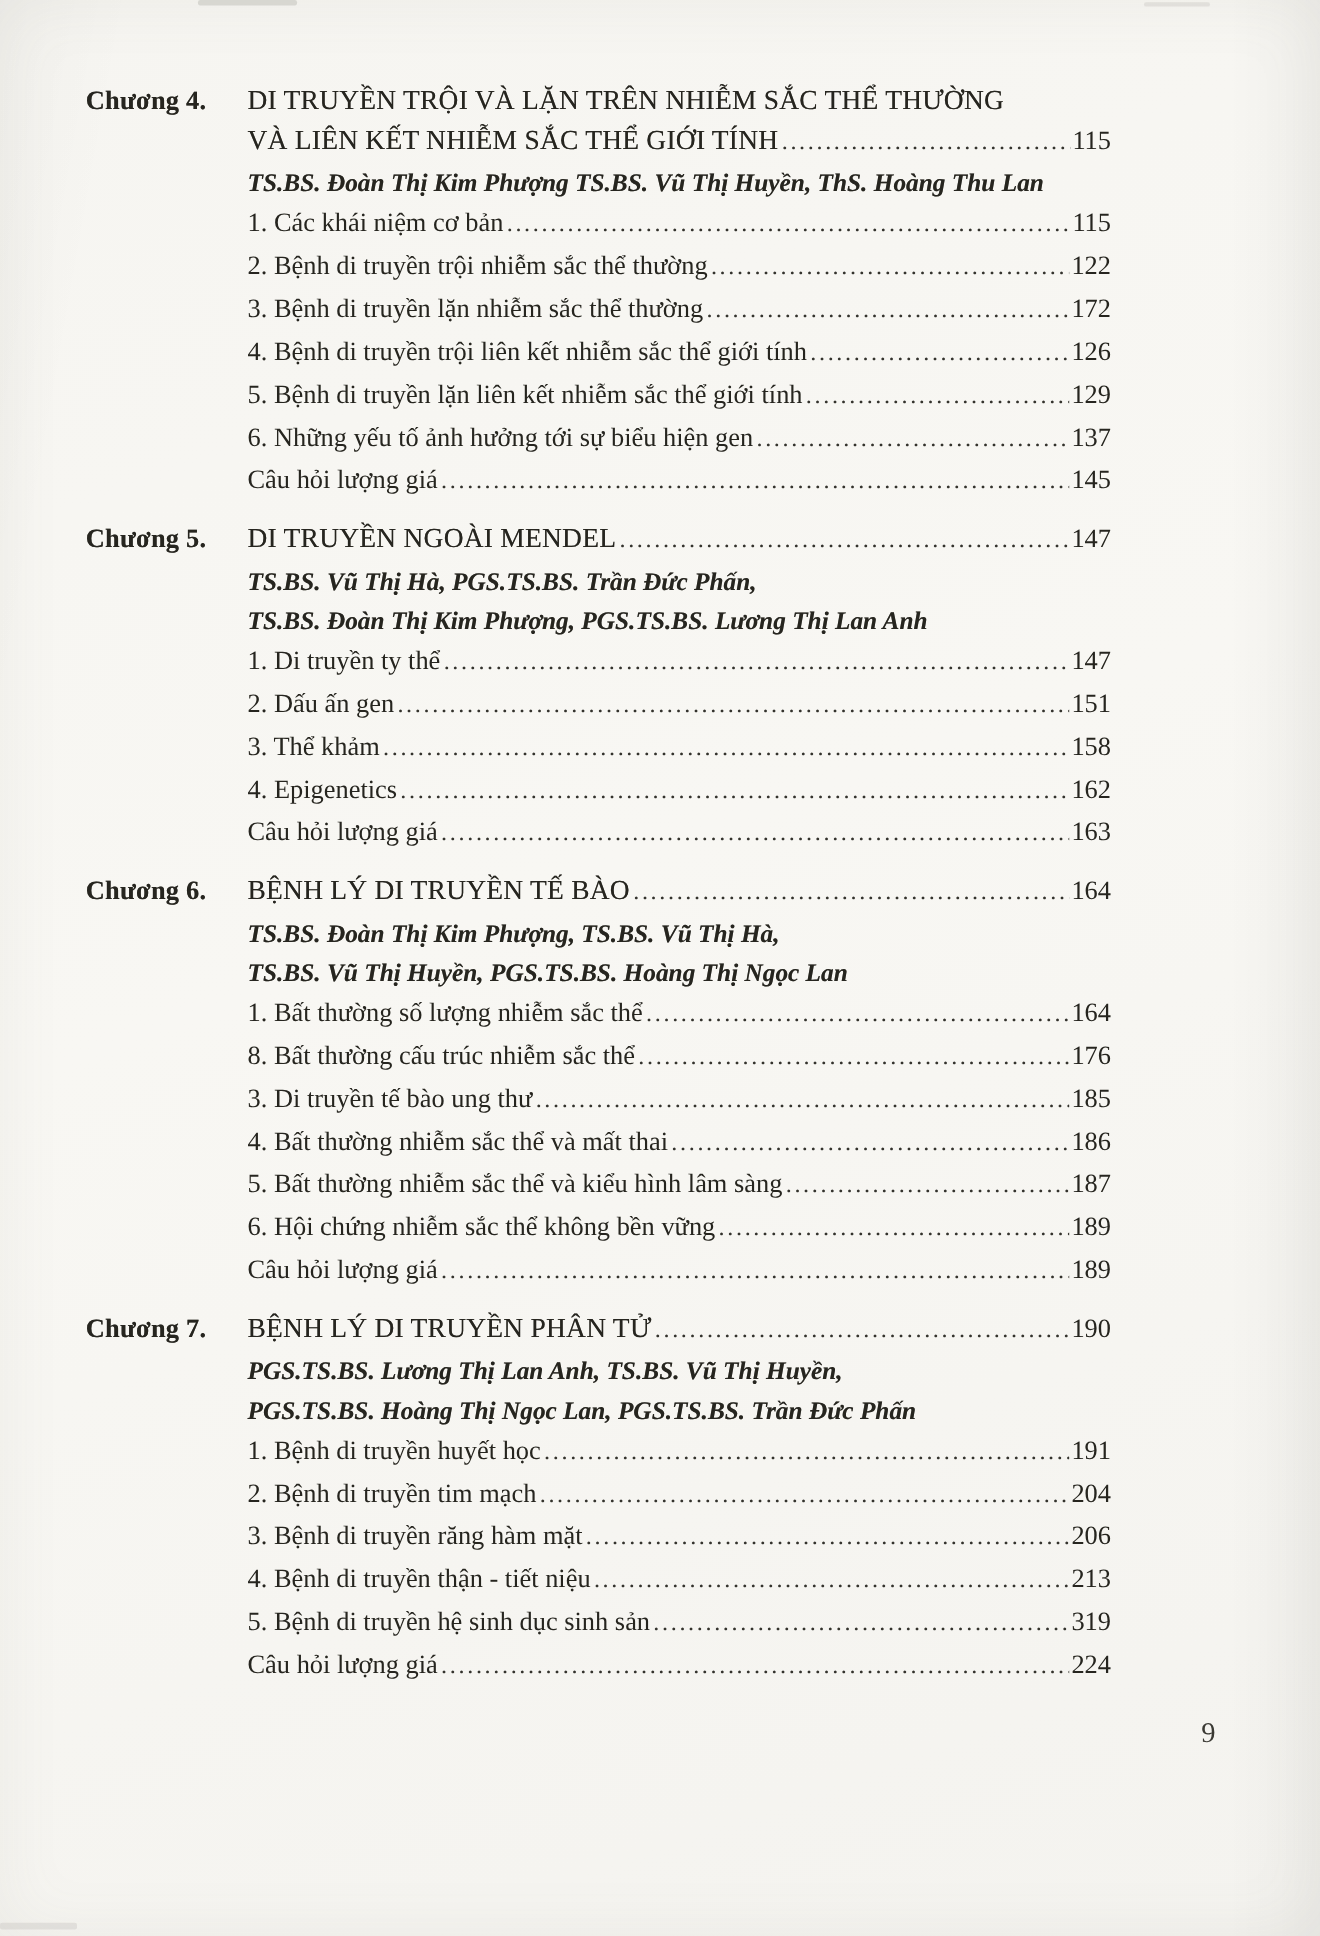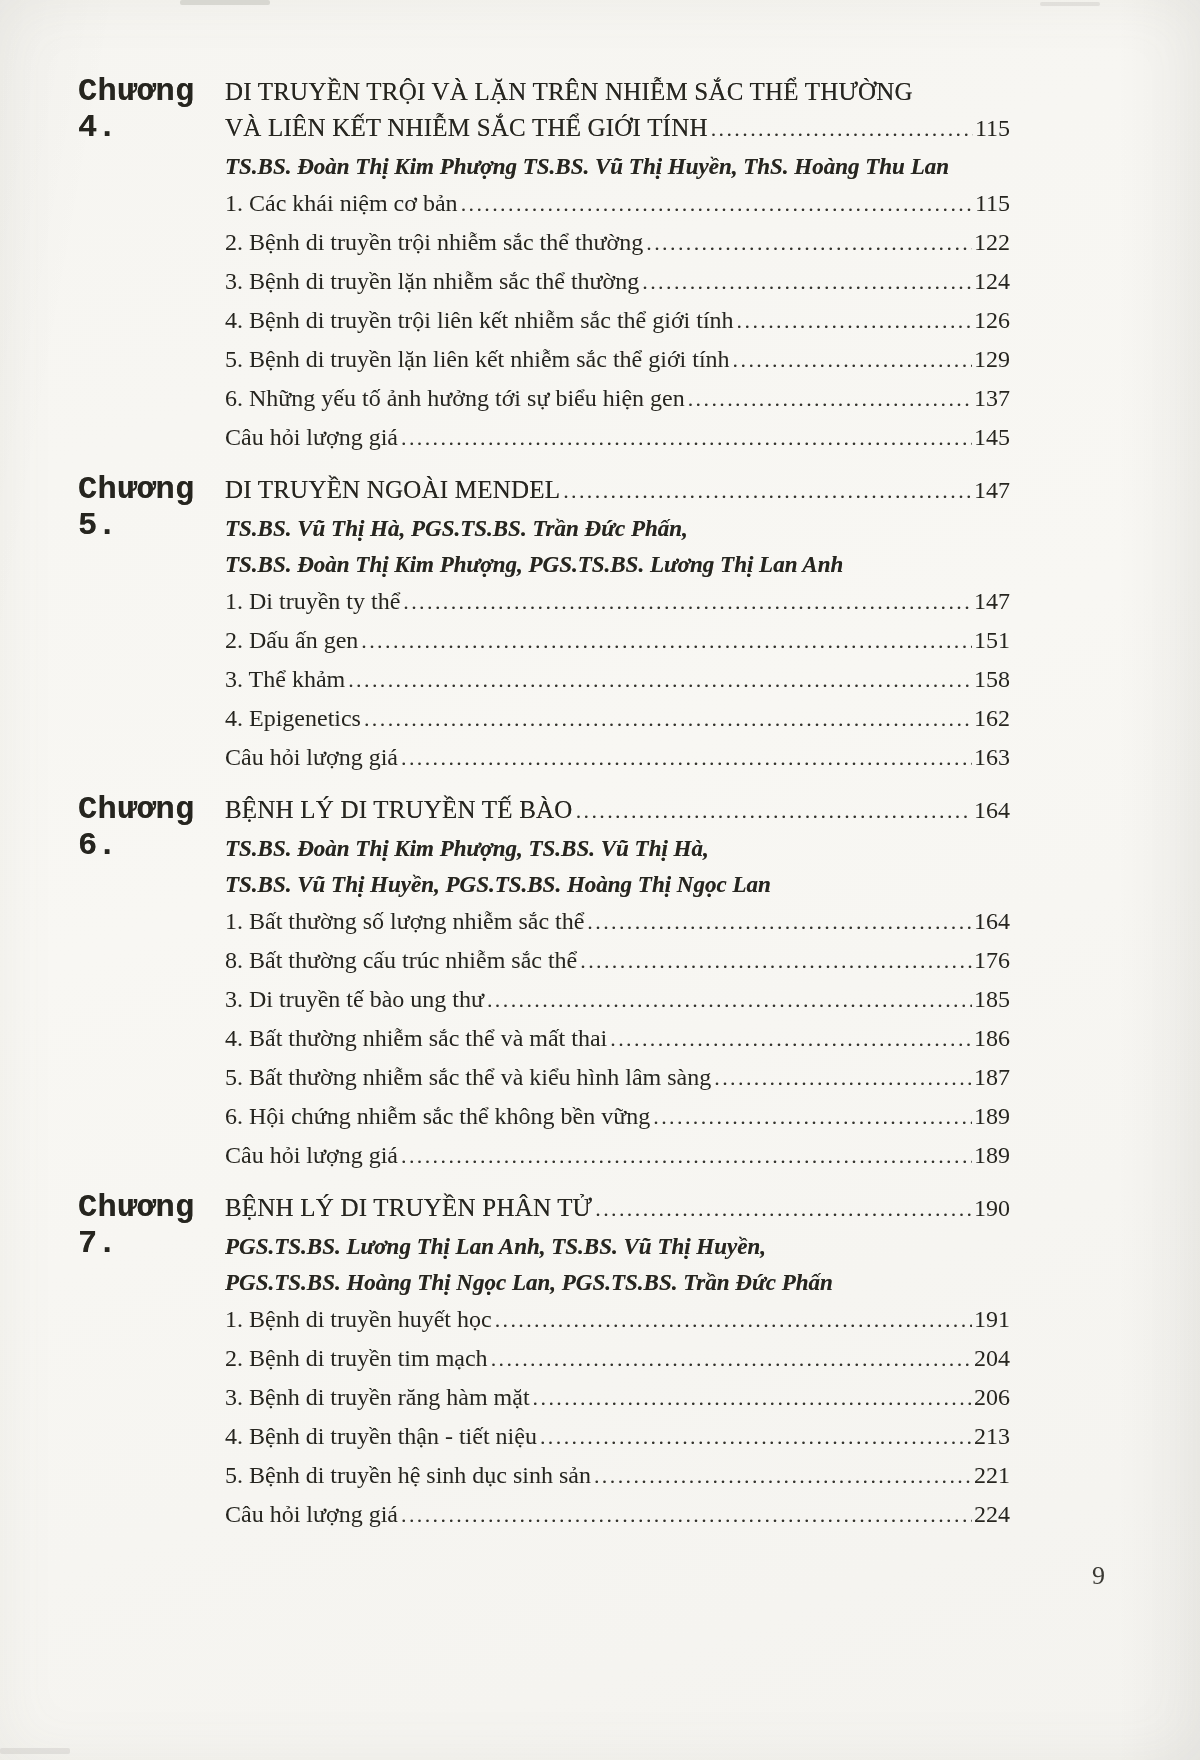--- a/index.html
+++ b/index.html
@@ -32,25 +32,24 @@
 
   .toc { width: 932px; }
 
   .chapter { display: flex; }
   .chapter + .chapter { margin-top: 14px; }
 
   .label-col {
     flex: 0 0 147px;
     width: 147px;
     font-weight: bold;
-    font-size: 32px;
+    font-size: 24px;
     line-height: 36px;
     letter-spacing: 0.2px;
     text-shadow: 0 0 0.5px rgba(30,28,22,0.6);
-    font-family: Liberation Mono, monospace;
   }
   .content-col { flex: 1 1 auto; min-width: 0; text-align: center; }
 
   .row {
     display: flex;
     align-items: baseline;
     line-height: 36px;
     white-space: nowrap;
   }
   .row .txt { flex: 0 0 auto; }
@@ -128,21 +127,21 @@
 
   <div class="row item-row">
     <span class="txt">2. Bệnh di truyền trội nhiễm sắc thể thường</span>
     <span class="dots"></span>
     <span class="pg">122</span>
   </div>
 
   <div class="row item-row">
     <span class="txt">3. Bệnh di truyền lặn nhiễm sắc thể thường</span>
     <span class="dots"></span>
-    <span class="pg">124</span>
+    <span class="pg">172</span>
   </div>
 
   <div class="row item-row">
     <span class="txt">4. Bệnh di truyền trội liên kết nhiễm sắc thể giới tính</span>
     <span class="dots"></span>
     <span class="pg">126</span>
   </div>
 
   <div class="row item-row">
     <span class="txt">5. Bệnh di truyền lặn liên kết nhiễm sắc thể giới tính</span>
@@ -311,21 +310,21 @@
 
   <div class="row item-row">
     <span class="txt">4. Bệnh di truyền thận - tiết niệu</span>
     <span class="dots"></span>
     <span class="pg">213</span>
   </div>
 
   <div class="row item-row">
     <span class="txt">5. Bệnh di truyền hệ sinh dục sinh sản</span>
     <span class="dots"></span>
-    <span class="pg">221</span>
+    <span class="pg">319</span>
   </div>
 
   <div class="row item-row">
     <span class="txt">Câu hỏi lượng giá</span>
     <span class="dots"></span>
     <span class="pg">224</span>
   </div>
 </div>
   </div>
 </div>

